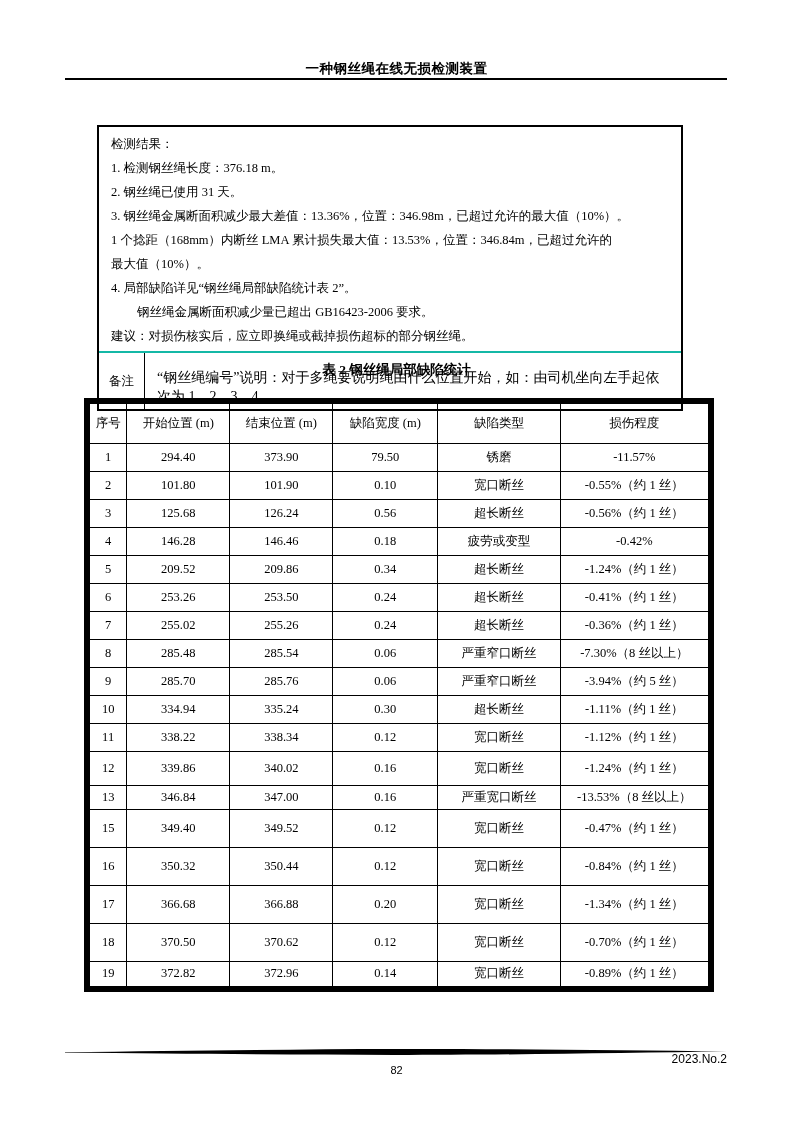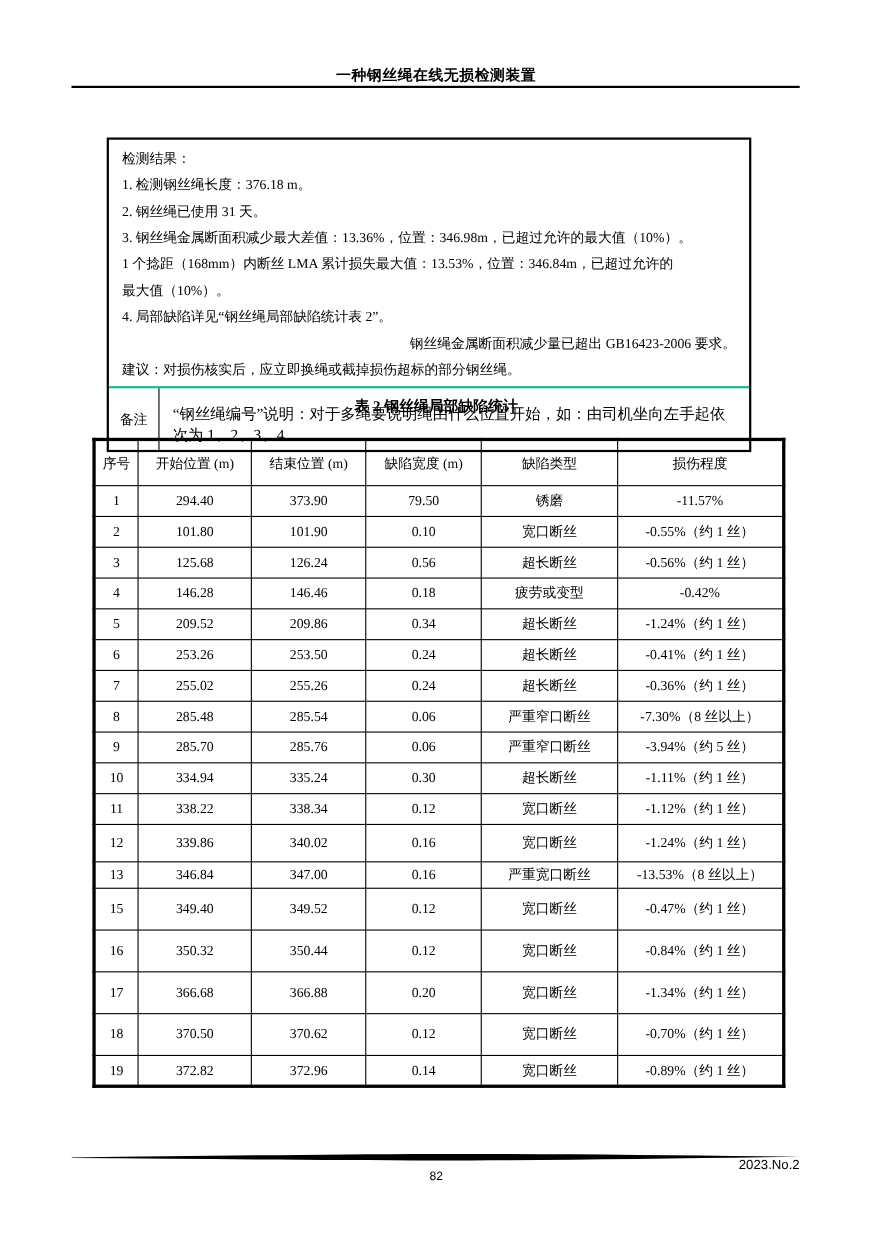--- a/index.html
+++ b/index.html
@@ -36,21 +36,21 @@
     margin-top: 37px;
   }
   .result-lines { padding: 5px 12px 3px 12px; }
   .rline {
     height: 24px;
     line-height: 24px;
     font-size: 12.5px;
     white-space: nowrap;
     overflow: hidden;
   }
-  .rline:nth-child(8) { text-indent: 26px; text-align: right; }
+  .rline:nth-child(8) { text-indent: 26px; }
 
   .remark-row {
     display: flex;
     border-top: 2px solid #14b8a6;
     min-height: 43px;
   }
   .remark-label {
     width: 46px;
     border-right: 1.5px solid #000;
     display: flex;
@@ -83,21 +83,21 @@
     border-collapse: collapse;
     font-size: 12.5px;
   }
   table.defect th, table.defect td {
     border: 1px solid #000;
     padding: 0 4px;
     font-weight: normal;
     text-align: center;
     vertical-align: middle;
   }
-  table.defect { border: 3px solid #000000; font-family: Liberation Serif, serif; }
+  table.defect { border: 6px solid #000000; font-family: Liberation Serif, serif; }
   table.defect thead tr { height: 42px; }
   table.defect tbody tr { height: 28px; }
   table.defect tbody tr:nth-child(12) { height: 34px; }
   table.defect tbody tr:nth-child(13) { height: 24px; }
   table.defect tbody tr:nth-child(14),
   table.defect tbody tr:nth-child(15),
   table.defect tbody tr:nth-child(16),
   table.defect tbody tr:nth-child(17) { height: 38px; }
   .col0 { width: 40px; }
   .col1 { width: 104px; }

